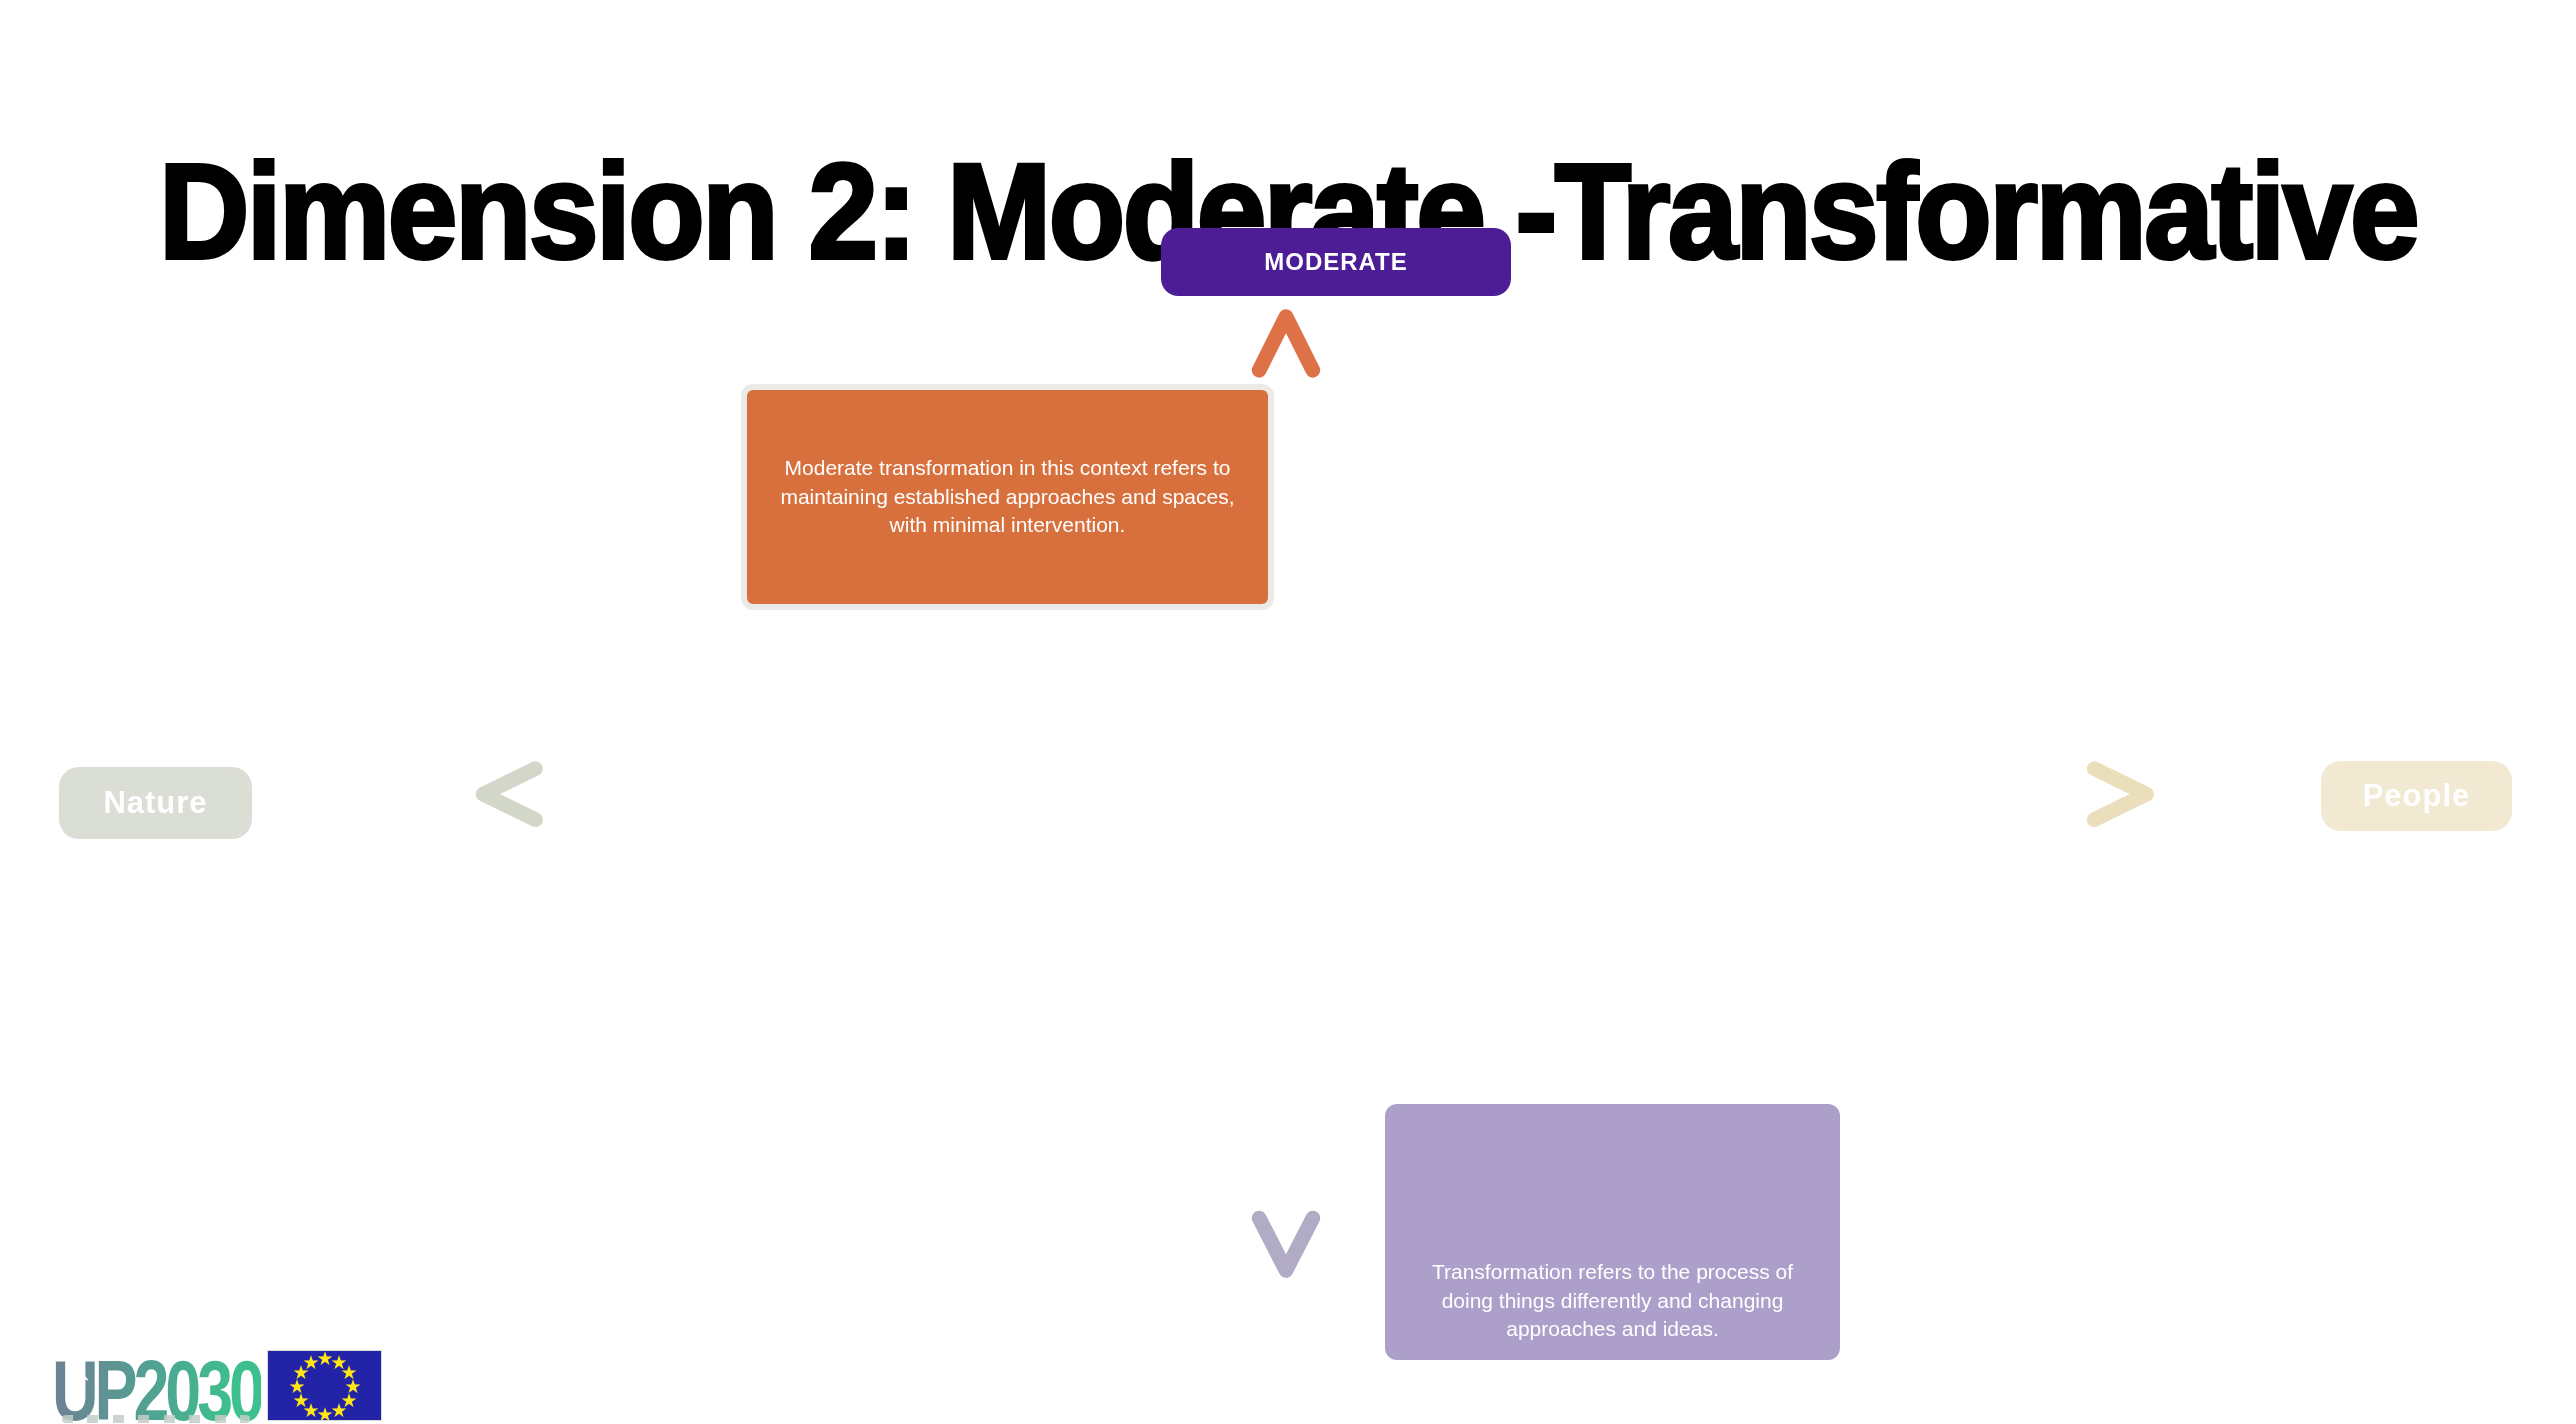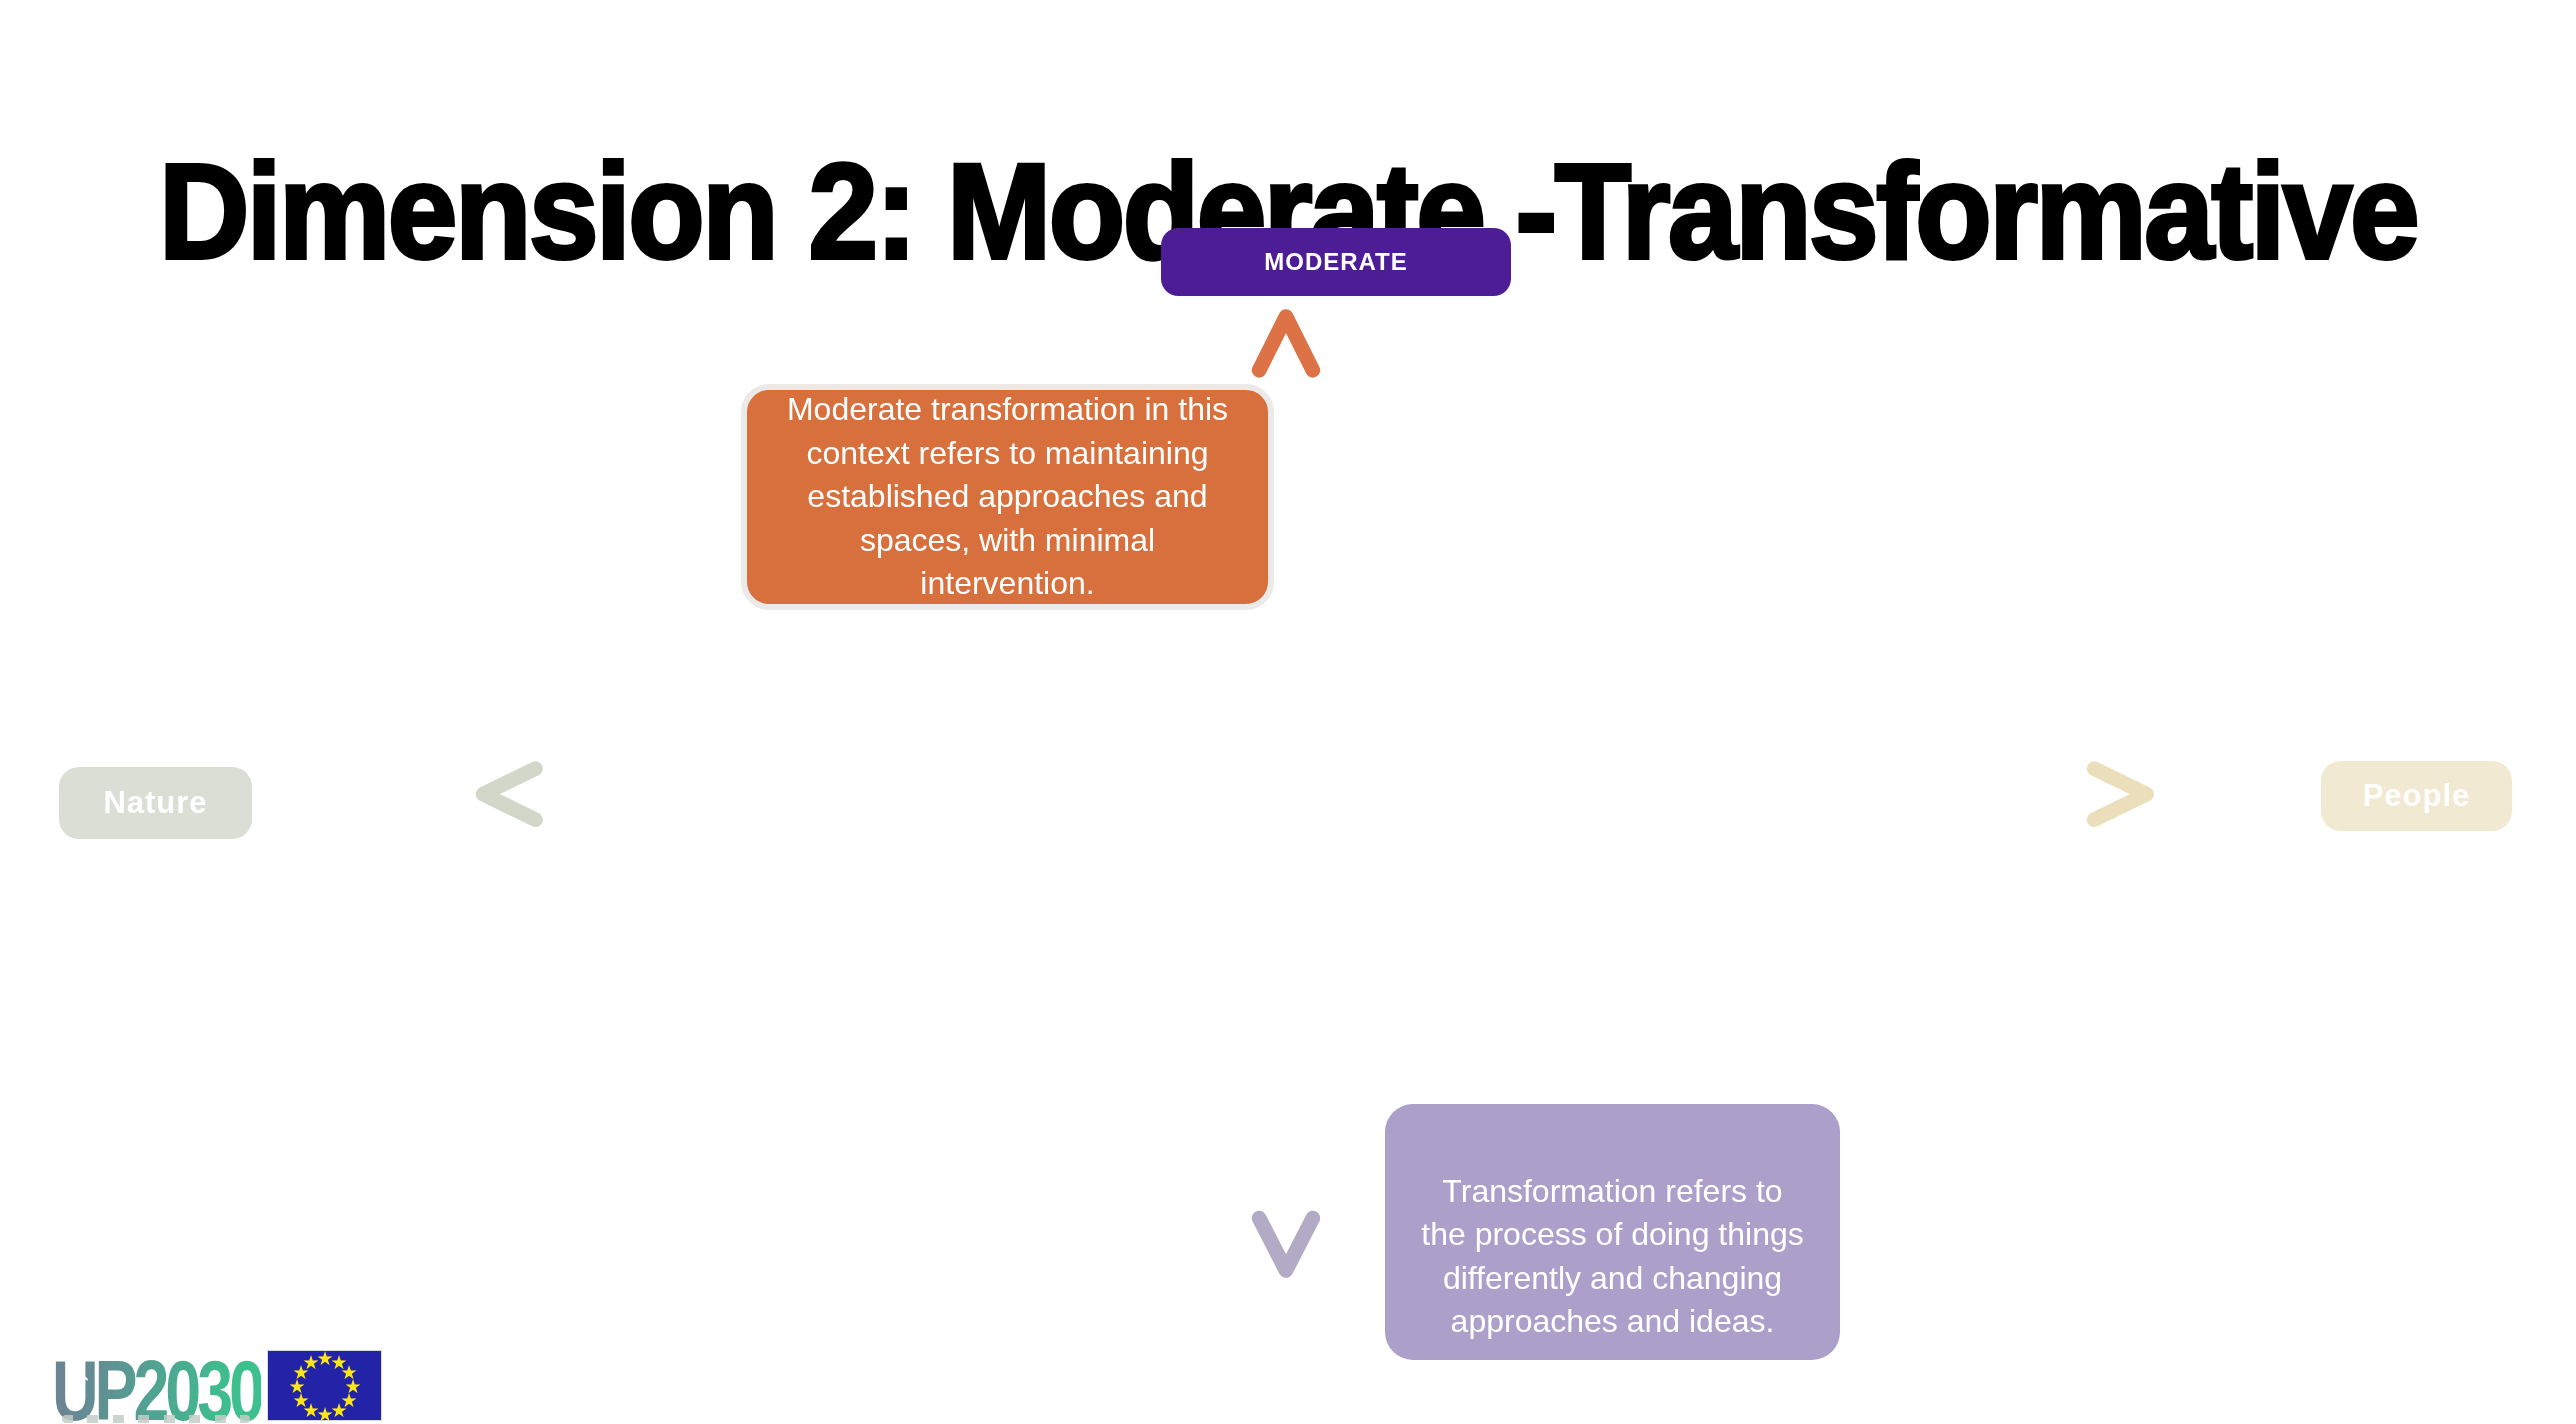--- a/index.html
+++ b/index.html
@@ -27,22 +27,22 @@
     color:#ffffff;font-weight:bold;border-radius:17.4px;letter-spacing:1px;
   }
   .pill-moderate{left:1161px;top:228px;width:350px;height:68px;background:#4c1d95;font-size:24px;}
   .pill-transformative{left:1140px;top:1362px;width:366px;height:62px;background:#A89BC6;font-size:31px;}
   .pill-nature{left:59px;top:767px;width:193px;height:72px;background:#DBDED4;font-size:31px;border-radius:20px;}
   .pill-people{left:2321px;top:761px;width:191px;height:70px;background:#F2E9D3;font-size:31px;border-radius:20px;}
 
   
   .callout{
     position:absolute;display:flex;align-items:center;justify-content:center;
-    color:#ffffff;font-size:32px;line-height:1.36;text-align:center;
-    border-radius:28px;padding:16px 32px;box-sizing:border-box;
+    color:#ffffff;font-size:21px;line-height:1.36;text-align:center;
+    border-radius:12px;padding:16px 32px;box-sizing:border-box;
   }
   .callout-moderate{
     left:741px;top:384px;width:533px;height:226px;background:#D8703E;
     border:6.7px solid #EBEAE8;
   }
   .callout-transformative{
     left:1385px;top:1104px;width:455px;height:256px;background:#ACA0CB;align-items:flex-end;
   }
 
   

